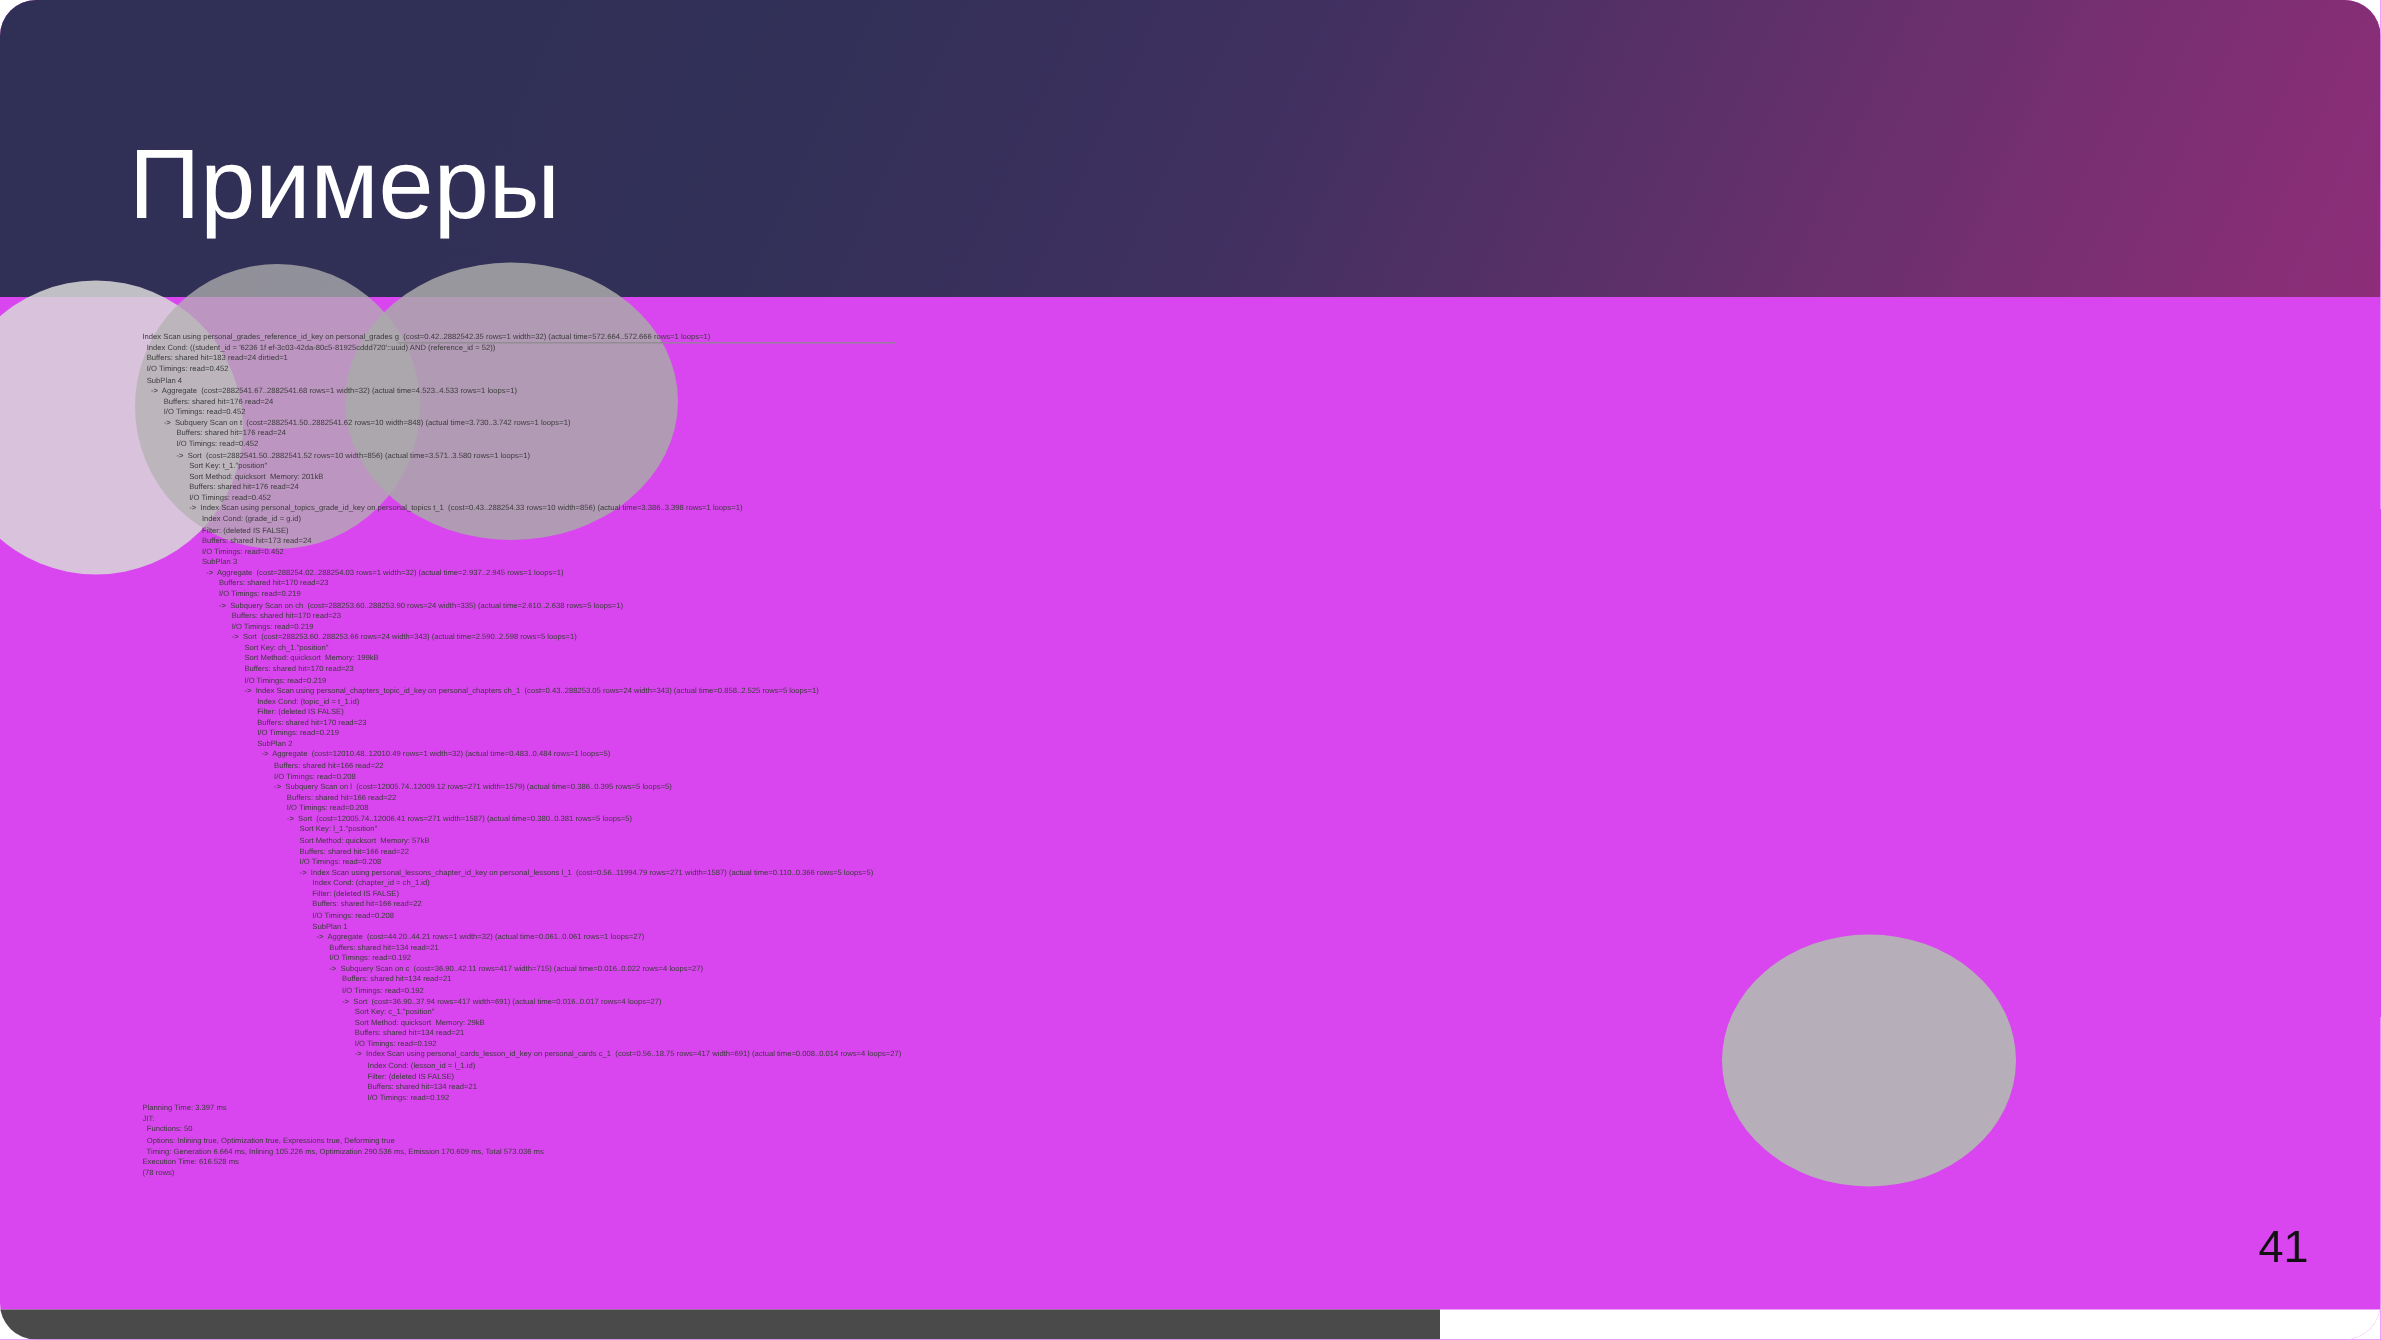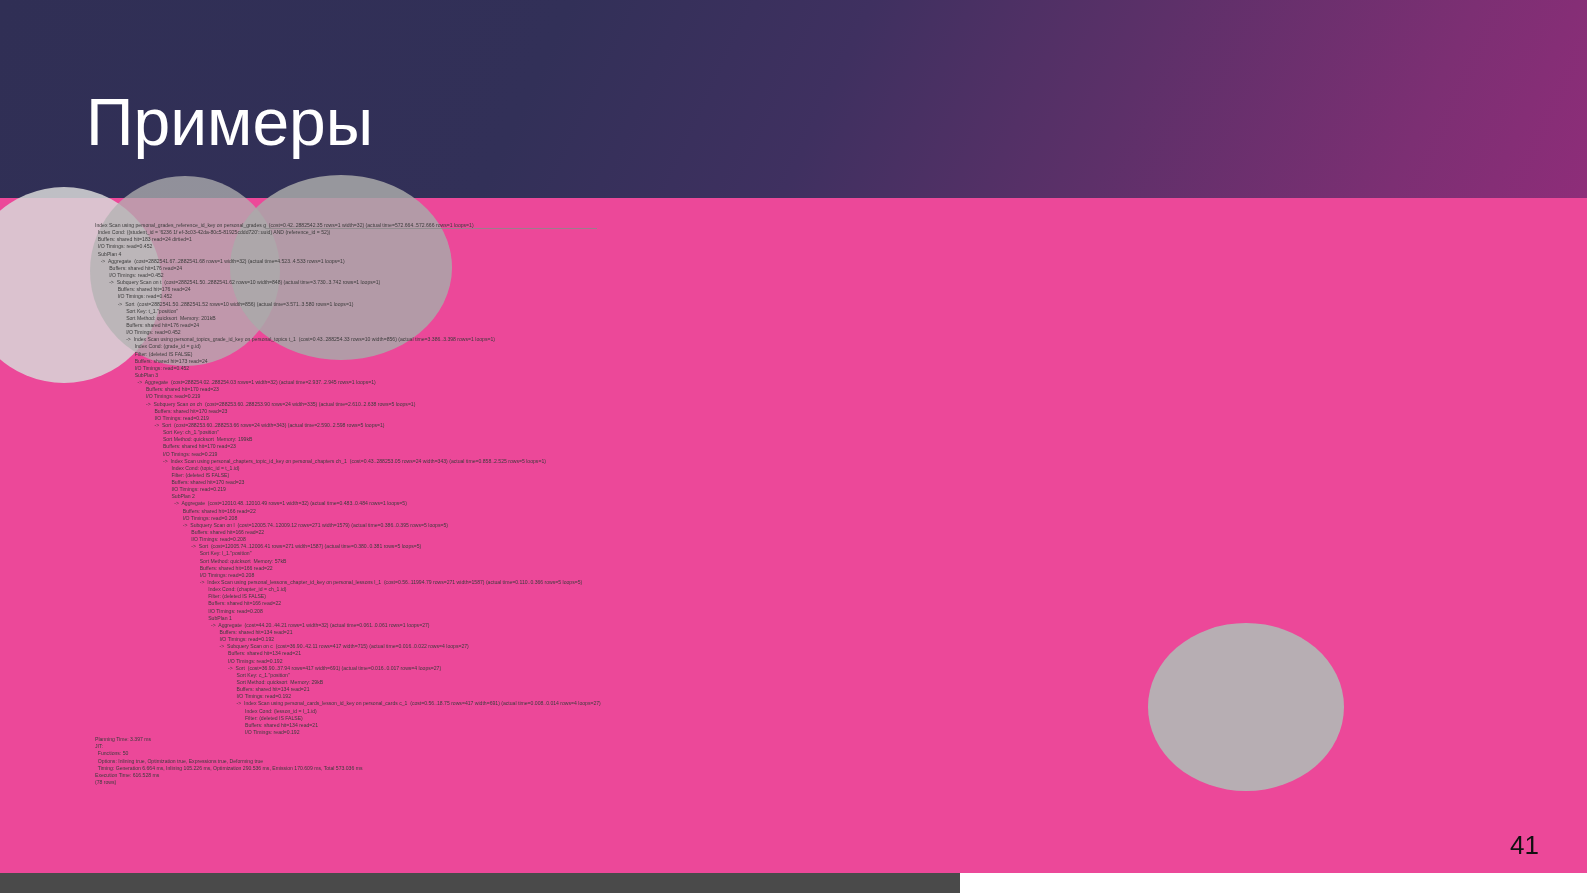--- a/index.html
+++ b/index.html
@@ -14,22 +14,23 @@
     overflow: hidden;
     position: relative;
   }
 
   
   #slide {
     position: absolute;
     inset: 0;
     width: 1587px;
     height: 893px;
-    background: #ec4899;
+    background: #d946ef;
     overflow: hidden;
+    border-radius: 24px;
   }
 
   
   #header-band {
     position: absolute;
     left: 0;
     top: 0;
     width: 1587px;
     height: 198px;
     background: linear-gradient(115deg,
@@ -121,22 +122,22 @@
     height: 1px;
     background: #8a8a8a;
     z-index: 6;
     opacity: 0.8;
   }
 
   
   #page-number {
     position: absolute;
     right: 48px;
-    bottom: 32px;
-    font-size: 26px;
+    bottom: 44px;
+    font-size: 30px;
     color: #111111;
     z-index: 6;
   }
 
   
   #progress-track {
     position: absolute;
     left: 0;
     bottom: 0;
     width: 1587px;

